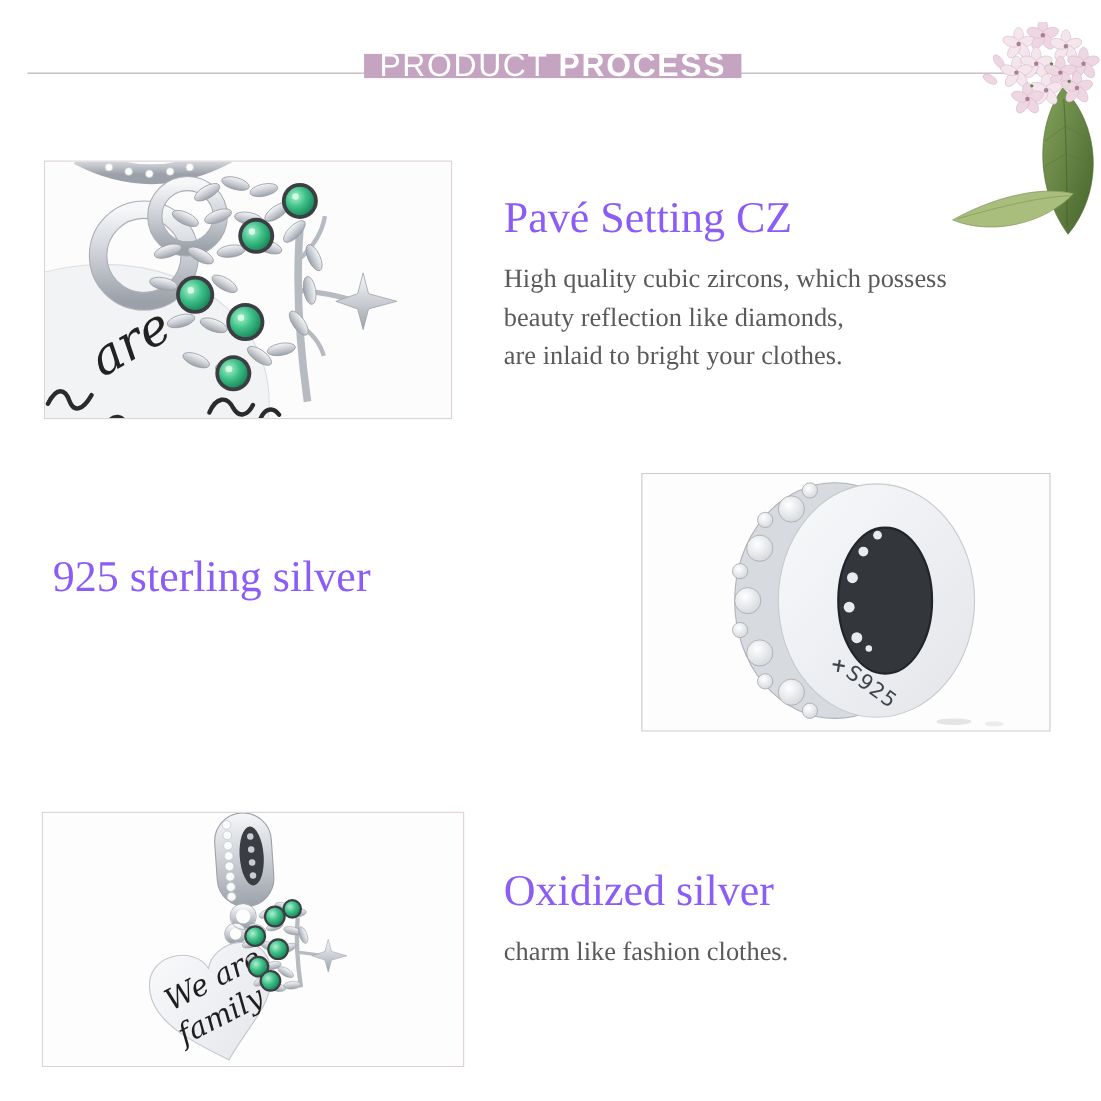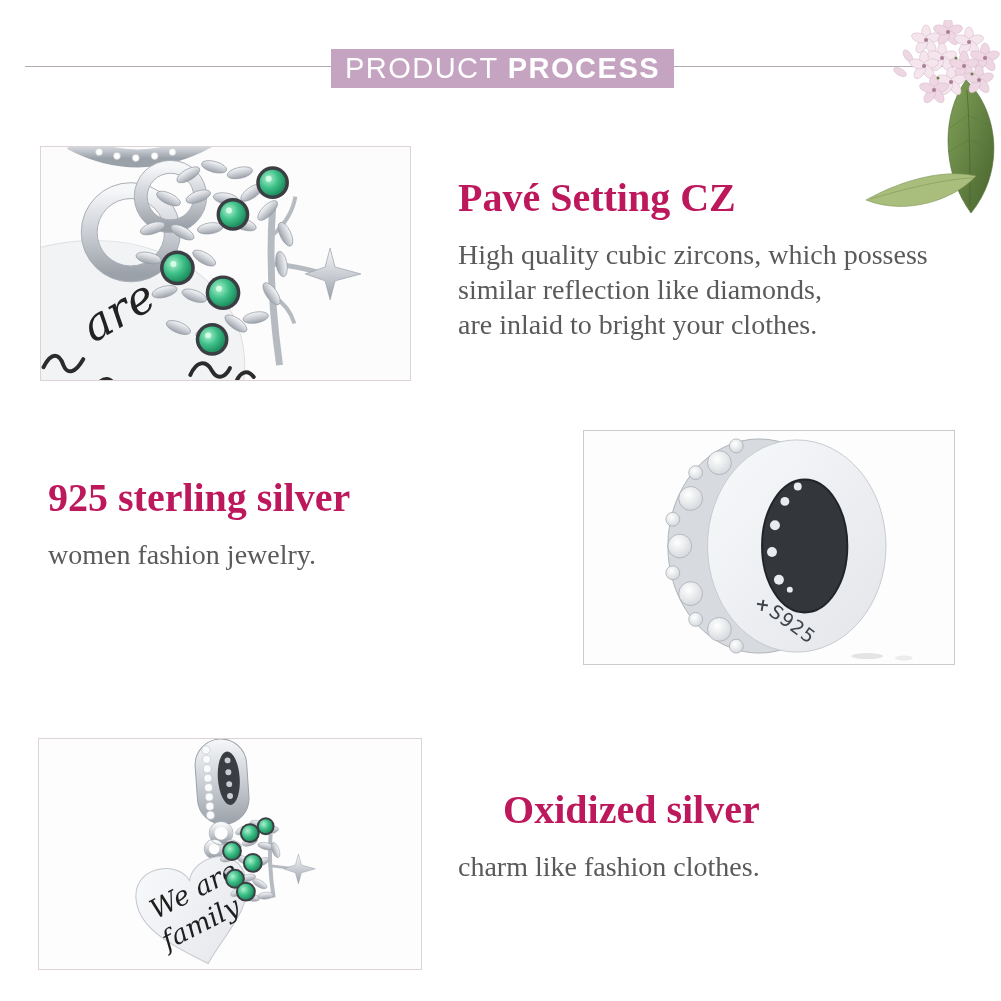--- a/index.html
+++ b/index.html
@@ -2,38 +2,38 @@
 <html><head>
 <meta charset="utf-8">
 <style>
   html,body{margin:0;padding:0;background:#ffffff;}
   body{width:1001px;height:1001px;position:relative;overflow:hidden;
        font-family:"Liberation Serif","DejaVu Serif",serif;}
   .abs{position:absolute;}
   
   .hairline{left:25px;top:66px;width:942px;height:1px;background:#b3aab3;}
   
-  .banner{left:331px;top:49px;width:343px;height:39px;background:#c5a4c1;
+  .banner{left:331px;top:49px;width:343px;height:22px;background:#c5a4c1;
           display:flex;align-items:center;justify-content:center;gap:9px;
           font-family:"Liberation Sans","DejaVu Sans",sans-serif;
           color:#ffffff;font-size:29px;letter-spacing:1.5px;}
   .banner .w1{font-weight:400;}
   .banner .w2{font-weight:700;}
   
   .frame{background:#fdfdfd;border:1px solid #ddd2d6;box-sizing:border-box;}
   .frame svg{display:block;width:100%;height:100%;}
   .frame1{left:40px;top:146px;width:371px;height:235px;}
   .frame2{left:583px;top:430px;width:372px;height:235px;border-color:#cbcbcb;}
   .frame3{left:38px;top:738px;width:384px;height:232px;}
   
-  .tblock h2{margin:0 0 17px 0;font-size:40px;line-height:44px;font-weight:700;color:#be185d;}
-  .tblock .bl{font-size:28px;line-height:35px;color:#5a5a5a;}
+  .tblock h2{margin:0 0 17px 0;font-size:40px;line-height:44px;font-weight:400;color:#8b5cf6;}
+  .tblock .bl{font-size:24px;line-height:35px;color:#5a5a5a;}
   .tb1{left:458px;top:176px;}
-  .tb2{left:48px;top:476px;}
-  .tb3{left:458px;top:788px;text-align:right;}
+  .tb2{left:48px;top:502px;}
+  .tb3{left:458px;top:788px;}
   
   .flower{left:858px;top:20px;width:143px;height:200px;}
   .script{font-family:"DejaVu Serif","Liberation Serif",serif;font-style:italic;}
   .stamp{font-family:"DejaVu Sans","Liberation Sans",sans-serif;}
 </style>
 </head>
 <body>
 
 <svg width="0" height="0" style="position:absolute" aria-hidden="true">
   <defs>
@@ -283,27 +283,26 @@
               <circle cx="168" cy="190" r="3" fill="#d8ffe9" opacity="0.9"></circle>
             </g>
         </g>
       </g>
     </svg>
   </div>
 
   <section class="abs tblock tb1">
     <h2>Pavé Setting CZ</h2>
     <div class="bl">High quality cubic zircons, which possess</div>
-    <div class="bl">similar reflection like diamonds,</div>
+    <div class="bl">beauty reflection like diamonds,</div>
     <div class="bl">are inlaid to bright your clothes.</div>
   </section>
 
   <section class="abs tblock tb2">
     <h2>925 sterling silver</h2>
-    <div class="bl">women fashion jewelry.</div>
   </section>
 
   <div class="abs frame frame2">
     <svg viewBox="0 0 372 235">
       <rect width="372" height="235" fill="#fdfdfd"></rect>
       <g>
         <ellipse cx="176" cy="116" rx="92" ry="108" fill="#d7dade" stroke="#aeb3b9"></ellipse>
         <g fill="url(#gCZ)" stroke="#a6abb1" stroke-width="0.75">
           <circle cx="153" cy="217" r="7"></circle>
             <circle cx="112" cy="190" r="7"></circle>

